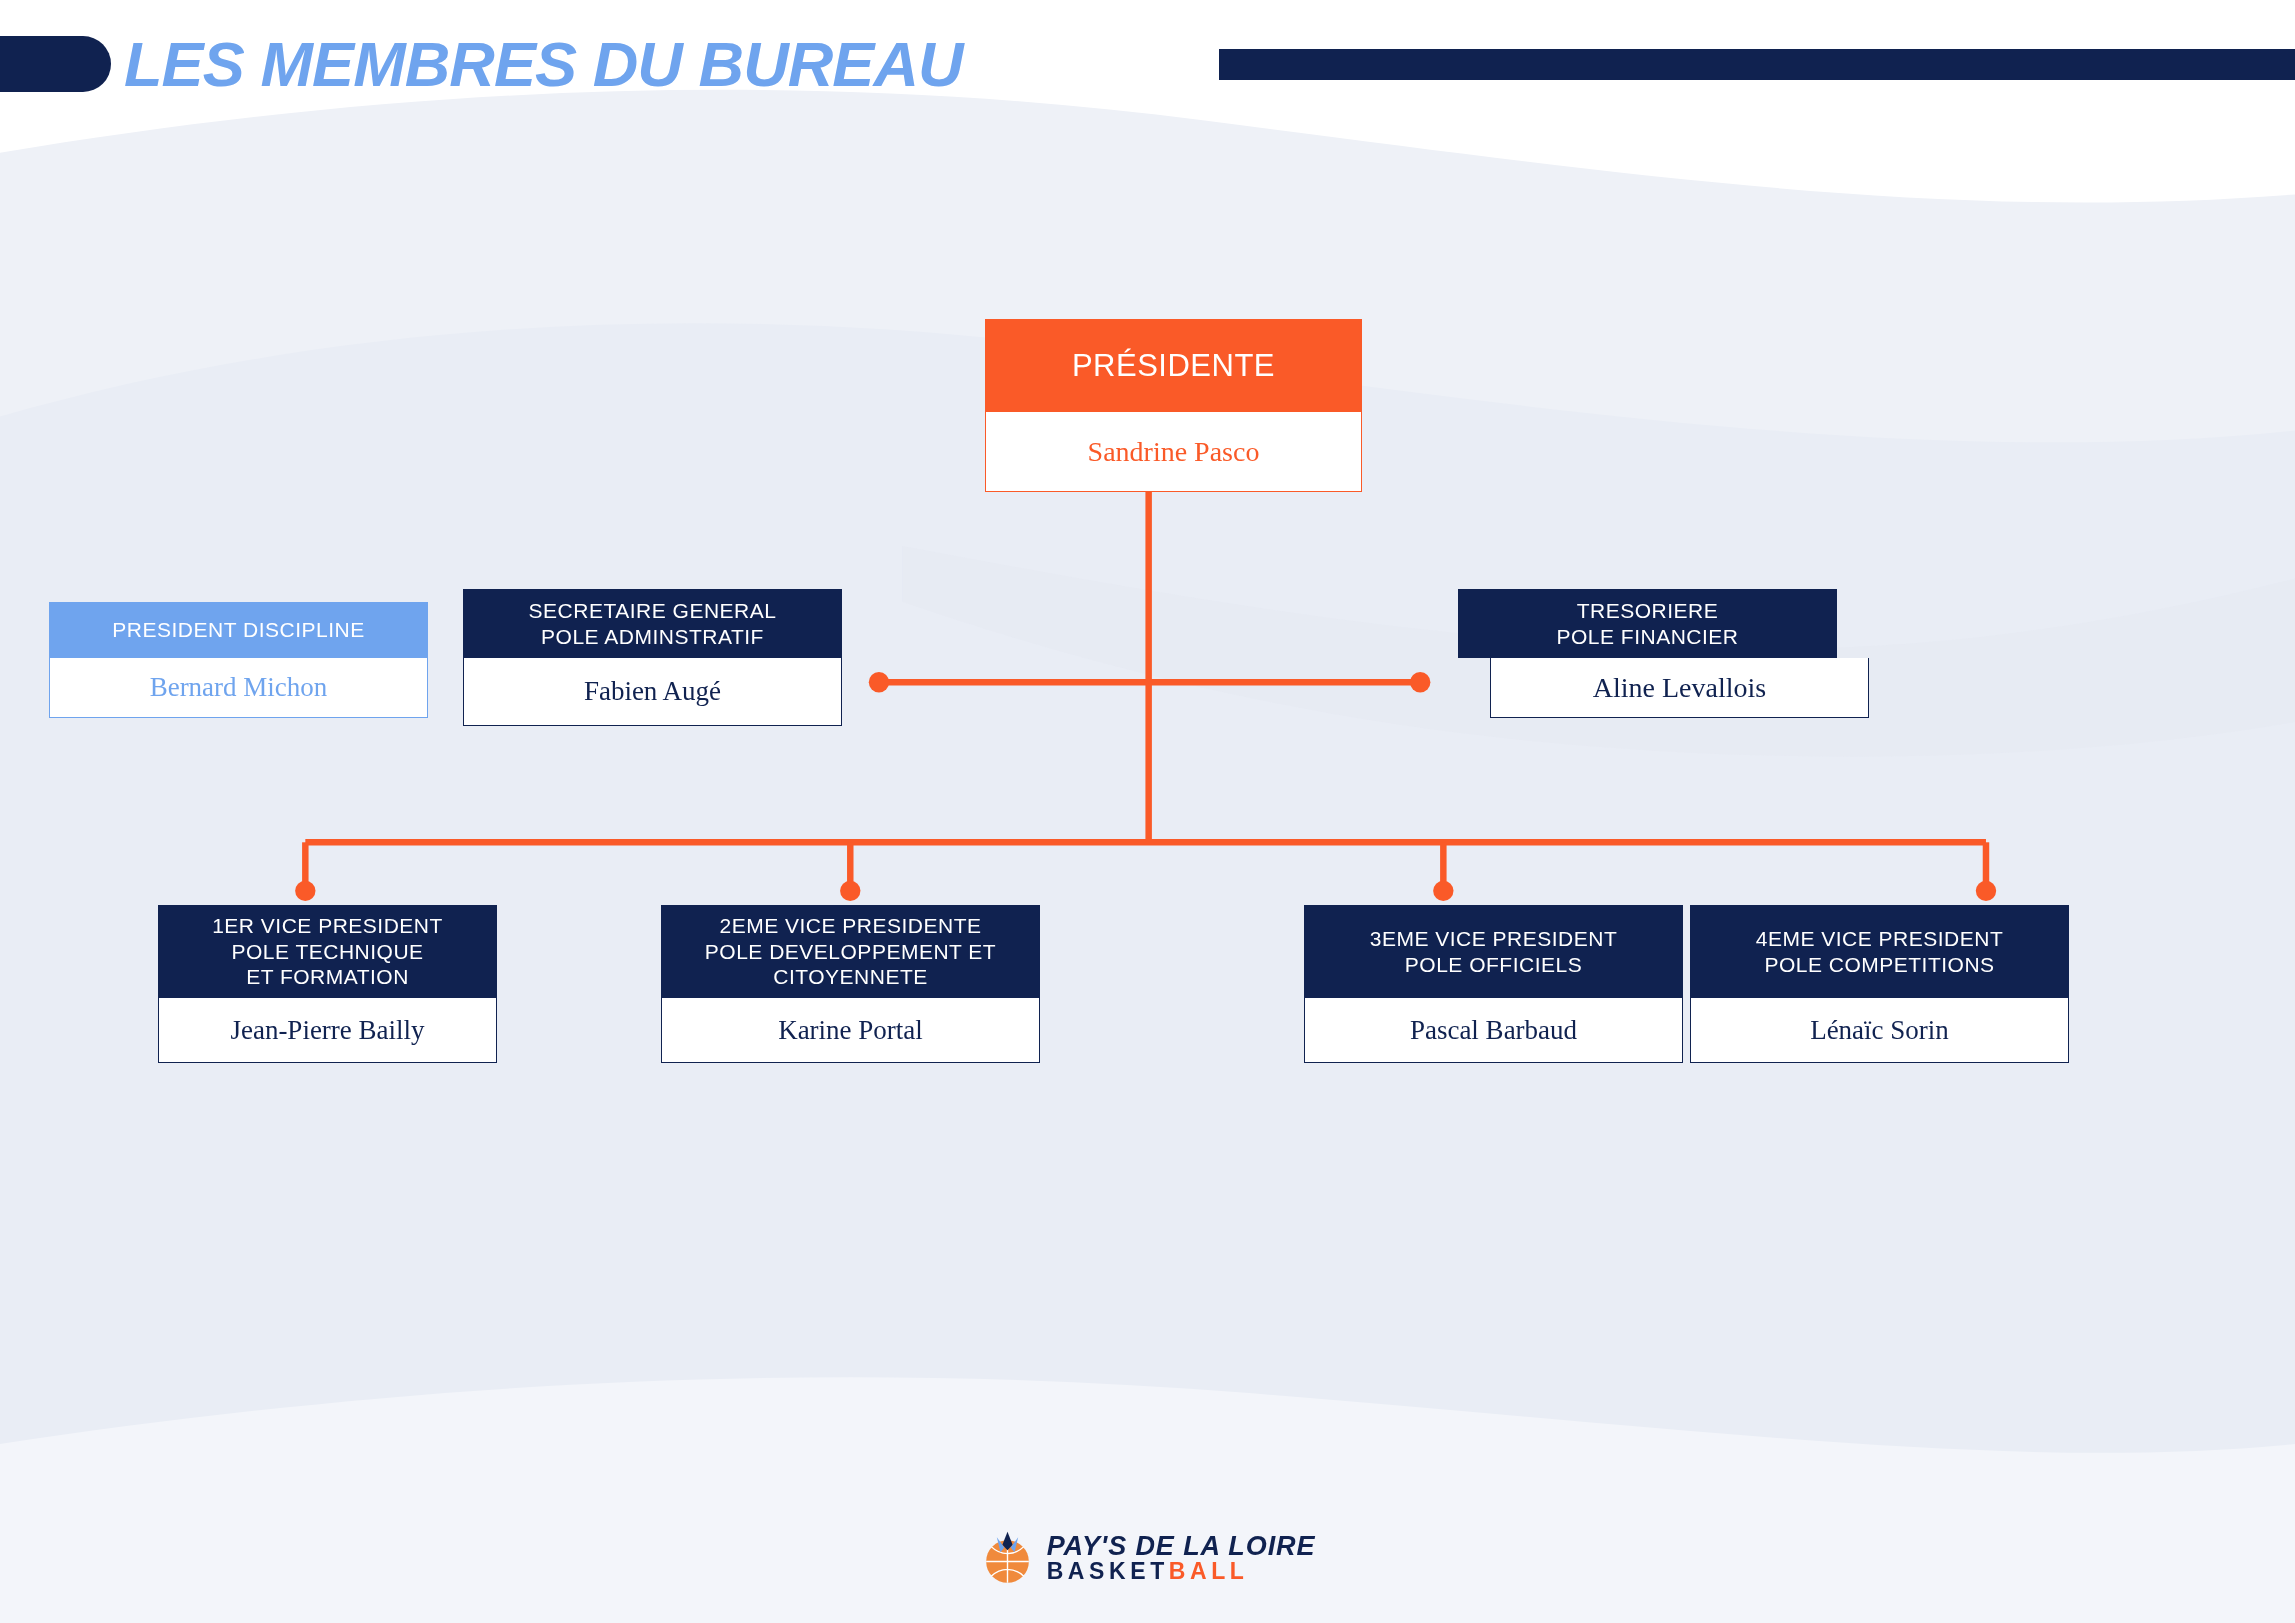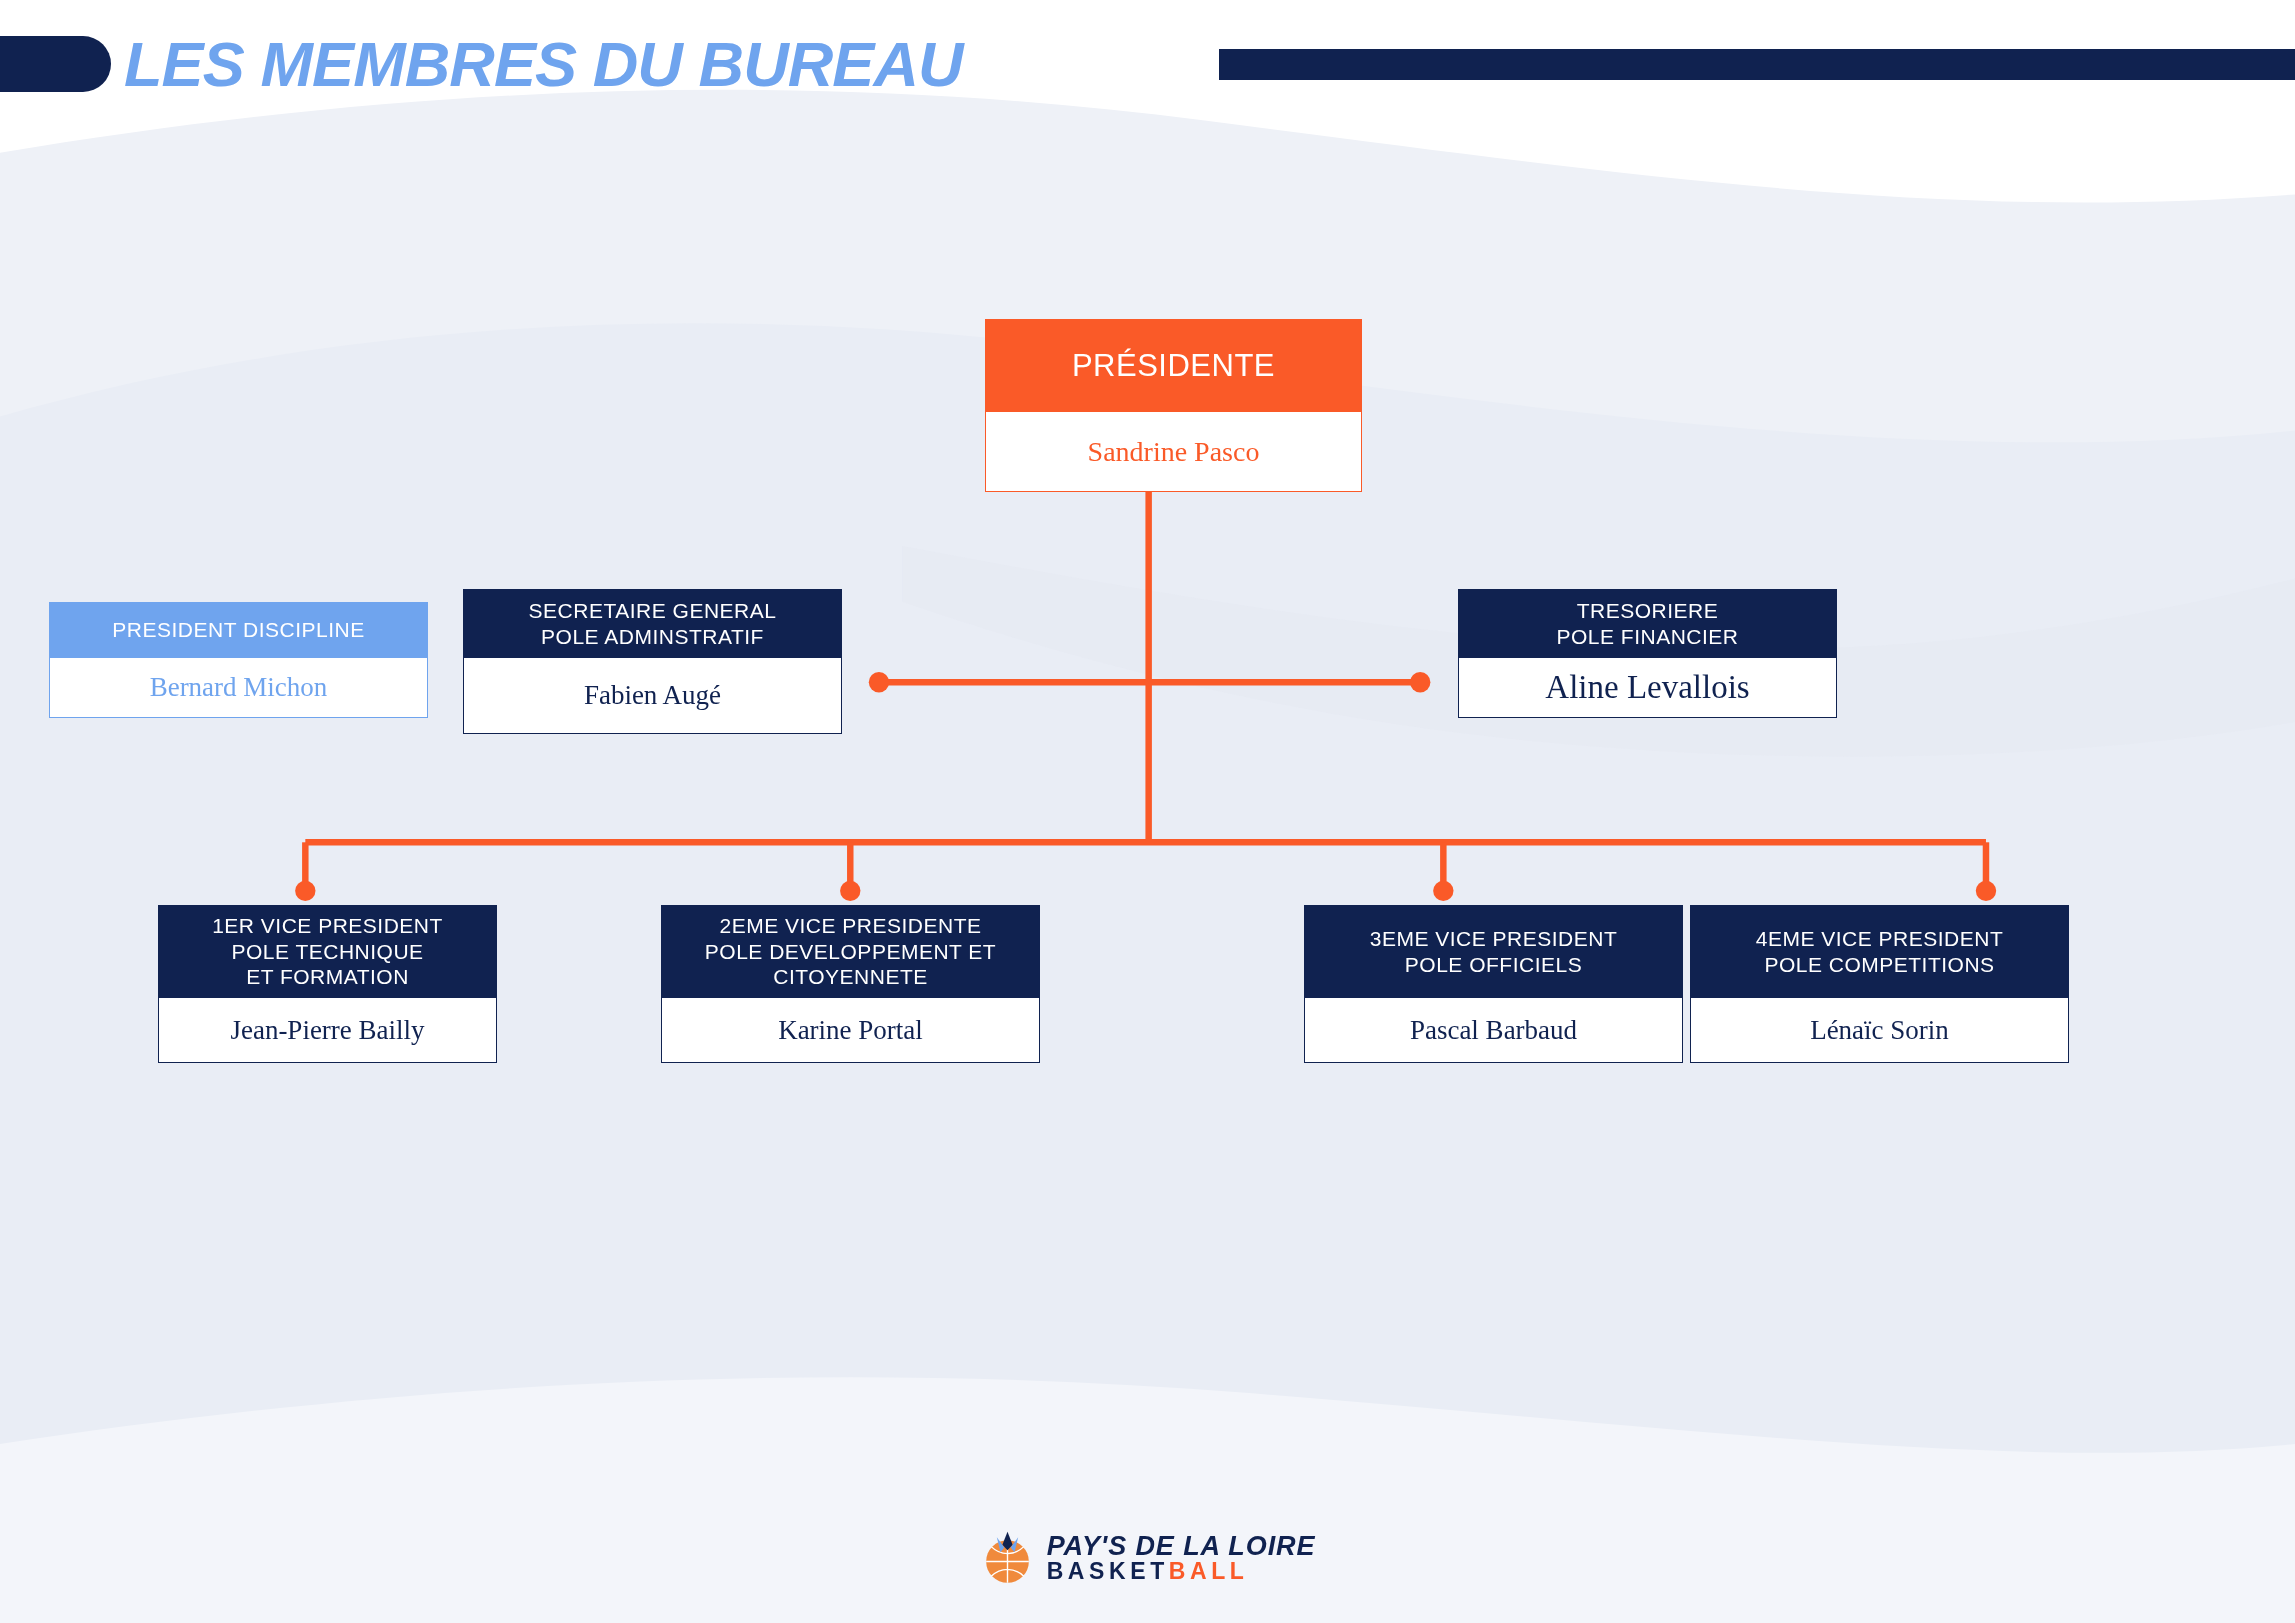--- a/index.html
+++ b/index.html
@@ -108,36 +108,37 @@
     border: 1.4px solid #6fa4ee;
     border-top: none;
     color: #6fa4ee;
     font-size: 27px;
   }
 
   
   #card-secretaire { left: 463px; top: 589px; width: 379px; }
   #card-secretaire .title { background: #102250; height: 69px; }
   #card-secretaire .name {
-    height: 76px;
+    height: 68px;
     border: 1.4px solid #102250;
     border-top: none;
     color: #102250;
     font-size: 27px;
   }
 
   
   #card-tresoriere { left: 1458px; top: 589px; width: 379px; }
   #card-tresoriere .title { background: #102250; height: 69px; }
   #card-tresoriere .name {
     height: 60px;
     border: 1.4px solid #102250;
     border-top: none;
     color: #102250;
-    font-size: 33px;
+    font-size: 28px;
+    margin-left: 32px;
   }
 
   
   .vp { width: 379px; top: 905px; }
   .vp .title { background: #102250; height: 93px; }
   .vp .name {
     height: 65px;
     border: 1.4px solid #102250;
     border-top: none;
     color: #102250;

